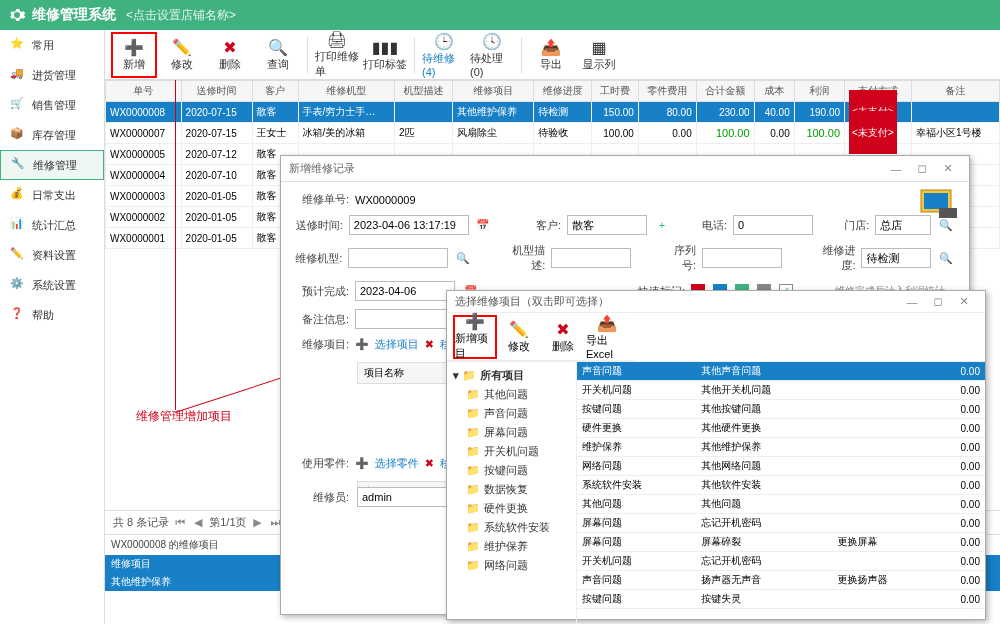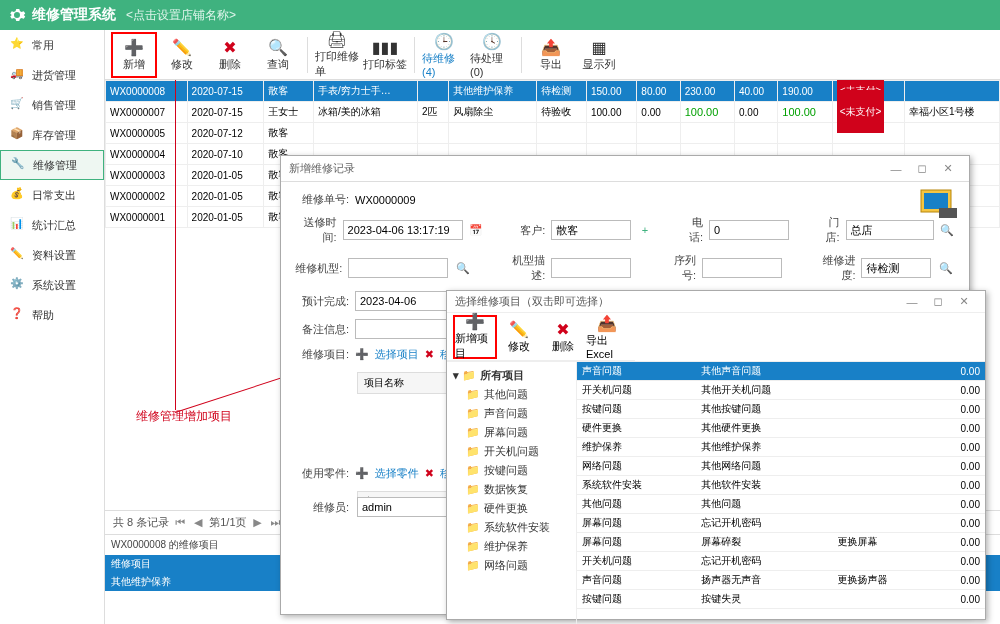--- a/index.html
+++ b/index.html
@@ -22,21 +22,21 @@
 .green { color:#3fb27f; }
 .orange { color:#f5a623; }
 .red { color:#d0021b; }
 .blue { color:#1880c7; }
 .tool-sep { width:1px; height:36px; background:#ddd; margin:0 4px; }
 .grid { flex:1; overflow:auto; }
 .grid table { border-collapse:collapse; width:100%; }
 .grid th { background:#f6f6f6; border:1px solid #ddd; padding:3px 4px; font-weight:normal; color:#555; font-size:10px; white-space:nowrap; }
 .grid td { border:1px solid #eee; padding:3px 4px; font-size:10px; white-space:nowrap; }
 .grid tr.selected td { background:#1880c7; color:#fff; }
-.num { }
+.num { text-align:right; }
 .pos { color:#00a000; }
 .unpaid { background:#d0021b; color:#fff; padding:16px 3px; font-size:10px; }
 .pager { height:24px; border-top:1px solid #ddd; display:flex; align-items:center; padding:0 8px; gap:4px; color:#555; font-size:10px; }
 .pg-btn { width:14px; height:14px; display:inline-flex; align-items:center; justify-content:center; cursor:pointer; color:#888; }
 .sub-grid { height:90px; border-top:1px solid #ddd; }
 .sub-grid .title { padding:3px 6px; font-size:10px; color:#444; }
 .sub-grid table { border-collapse:collapse; width:100%; }
 .sub-grid th { background:#1880c7; color:#fff; padding:2px 6px; text-align:left; font-weight:normal; font-size:10px; }
 .sub-grid td { background:#1880c7; color:#fff; padding:2px 6px; font-size:10px; }
 
@@ -184,20 +184,36 @@
           <span>导出</span>
         </div>
         <div class="tool-btn">
           <span class="icon ">▦</span>
           <span>显示列</span>
         </div>
       </div>
     <div class="grid">
       <table id="main-table">
           <tbody>
+            <tr>
+              <th>单号</th>
+              <th>送修时间</th>
+              <th>客户</th>
+              <th>维修机型</th>
+              <th>机型描述</th>
+              <th>维修项目</th>
+              <th>维修进度</th>
+              <th>工时费</th>
+              <th>零件费用</th>
+              <th>合计金额</th>
+              <th>成本</th>
+              <th>利润</th>
+              <th>支付方式</th>
+              <th>备注</th>
+            </tr>
             <tr class="selected">
               <td class="">WX0000008</td>
               <td class="">2020-07-15</td>
               <td class="">散客</td>
               <td class="">手表/穷力士手…</td>
               <td class=""></td>
               <td class="">其他维护保养</td>
               <td class="">待检测</td>
               <td class="num">150.00</td>
               <td class="num">80.00</td>
@@ -361,21 +377,21 @@
       <span class="icon-btn">📅</span>
       <span style="width:30px"></span>
       <span class="form-label" style="width:34px">客户:</span>
       <input class="form-input" style="width: 80px;" value="散客">
       <span class="icon-btn green">+</span>
       <span style="width:20px"></span>
       <span class="form-label" style="width:30px">电话:</span>
       <input class="form-input" style="width: 80px;" value="0">
       <span style="width:20px"></span>
       <span class="form-label" style="width:30px">门店:</span>
-      <input class="form-input" style="width: 88px;" value="总店">
+      <input class="form-input" style="width: 56px;" value="总店">
       <span class="icon-btn">🔍</span>
     </div>
     <div class="form-row">
       <span class="form-label">维修机型:</span>
       <input class="form-input" style="width: 100px;">
       <span class="icon-btn">🔍</span>
       <span style="width:20px"></span>
       <span class="form-label" style="width:50px">机型描述:</span>
       <input class="form-input" style="width: 80px;">
       <span style="width:20px"></span>

